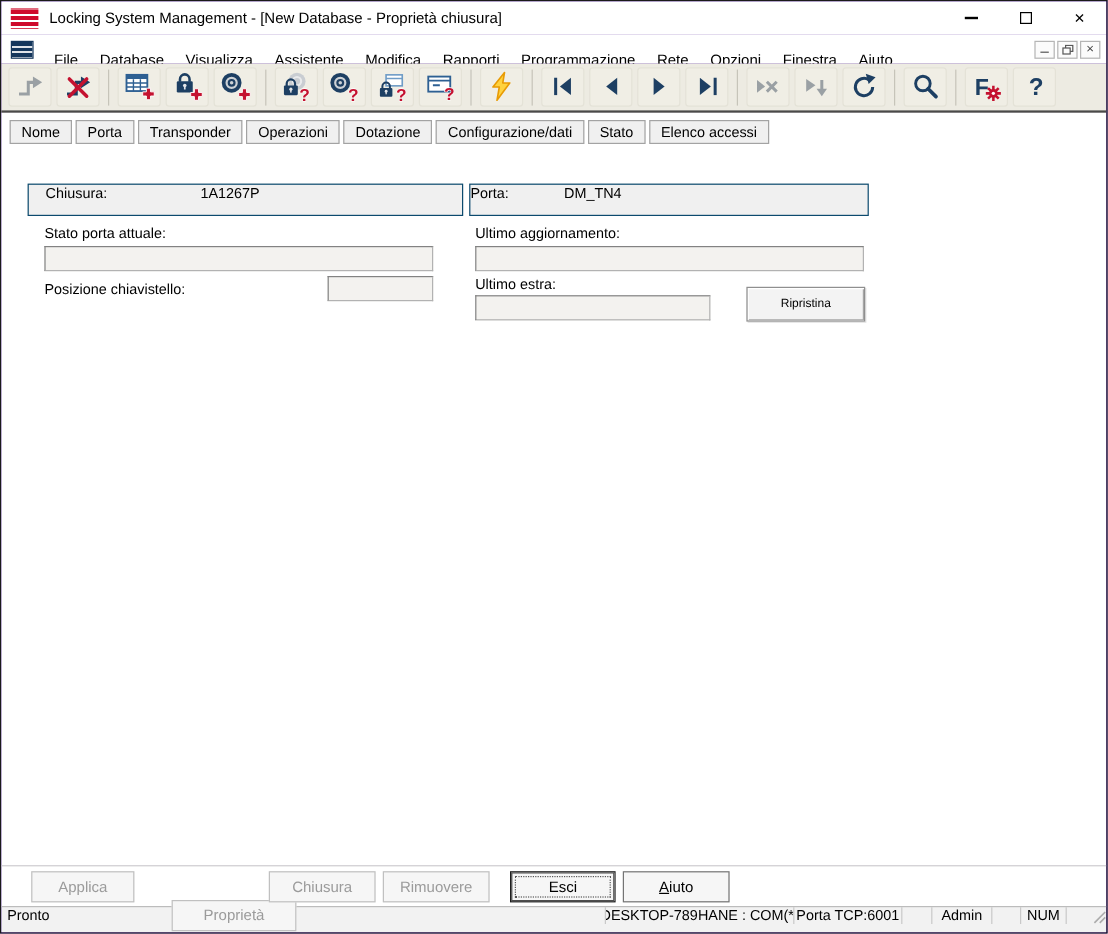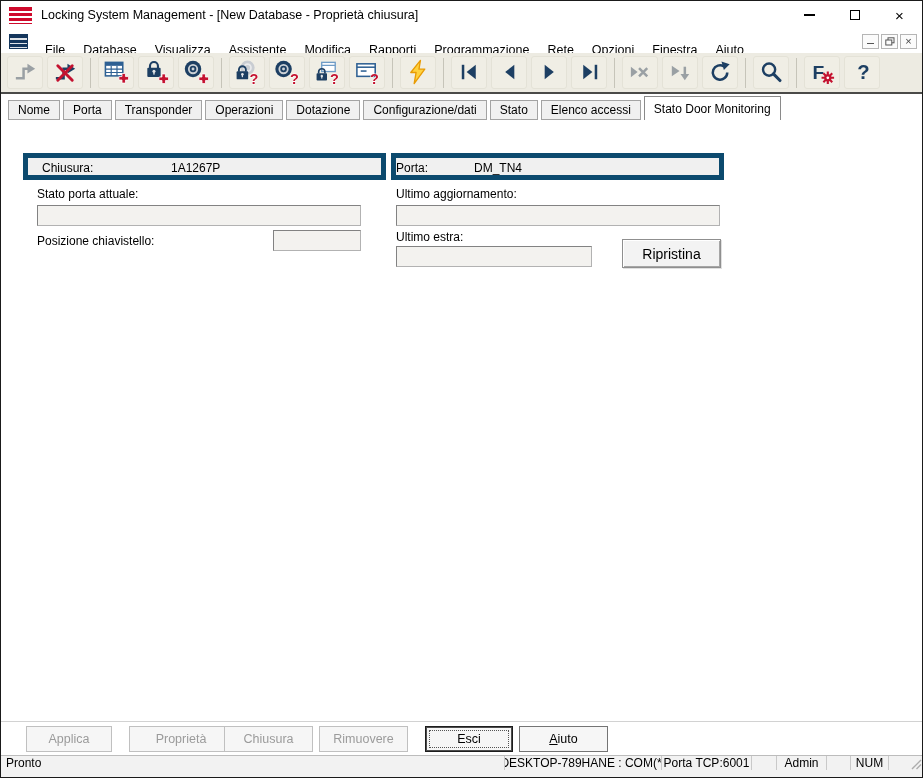--- a/index.html
+++ b/index.html
@@ -36,32 +36,32 @@
     background:#f0eee5;display:flex;align-items:center;justify-content:center;padding:0;}
   .tb-btn svg{display:block;}
   .tb-sep{width:1px;height:30px;background:#c6c4b9;margin:0 5px;flex:0 0 auto;}
   
   .tabstrip{height:26px;background:#fff;display:flex;align-items:flex-end;padding-left:7px;flex:0 0 auto;}
   .tab{height:20px;background:#f0f0f0;border:1px solid #a3a3a3;margin-right:3px;
     display:flex;align-items:center;padding:0 9px;font-size:12px;white-space:nowrap;}
   .tab.active{height:24px;background:#fff;border-color:#8a8a8a;border-bottom:none;position:relative;z-index:2;}
   
   .content{flex:1 1 auto;background:#fff;position:relative;font-size:12px;}
-  .groupbox{position:absolute;top:33px;height:27px;background:#f0f0f0;border:5px solid #0c4a6e;
-    display:flex;align-items:flex-end;}
+  .groupbox{position:absolute;top:33px;height:27px;background:#f0f0f0;border:1px solid #0c4a6e;
+    display:flex;align-items:flex-start;}
   .gb-left{left:22px;width:363px;padding-left:14px;}
   .gb-right{left:390px;width:333px;}
   .gb-left .gb-label{width:129px;}
   .gb-right .gb-label{width:78px;}
   .flabel{position:absolute;white-space:nowrap;}
   .field{position:absolute;height:21px;background:#f3f2ef;border:1px solid #b2b2b2;
     border-top-color:#828282;border-left-color:#828282;font-size:12px;padding:2px 4px;}
   .btn-3d{position:absolute;background:#f3f3f3;border:1px solid #8f8f8f;
     box-shadow:inset 1px 1px 0 #ffffff,inset -1px -1px 0 #a6a6a6,1px 1px 0 rgba(0,0,0,0.12);
-    font-size:14px;display:flex;align-items:center;justify-content:center;
+    font-size:10px;display:flex;align-items:center;justify-content:center;
     font-family:inherit;padding:0;}
   
   .footer{height:34px;background:#fff;border-top:1px solid #d2d2d2;position:relative;flex:0 0 auto;}
   .f-btn{position:absolute;top:4px;height:25px;font-size:12.5px;font-family:inherit;
     display:flex;align-items:center;justify-content:center;padding:12px;}
   .f-btn.disabled{color:#9b9b9b;border:1px solid #c0c0c0;background:#f6f6f6;}
   .f-btn.enabled{color:#000;border:1px solid #747474;background:#f6f6f6;}
   .f-btn.default{border:1px solid #1d1d1d;box-shadow:inset 0 0 0 1px #4d4d4d;
     outline:1px dotted #555;outline-offset:-5px;}
   
@@ -330,21 +330,20 @@
 
   <div class="tabstrip" id="tabstrip">
       <div class="tab">Nome</div>
       <div class="tab">Porta</div>
       <div class="tab">Transponder</div>
       <div class="tab">Operazioni</div>
       <div class="tab">Dotazione</div>
       <div class="tab">Configurazione/dati</div>
       <div class="tab">Stato</div>
       <div class="tab">Elenco accessi</div>
-      <div class="tab active">Stato Door Monitoring</div>
     </div>
 
   <div class="content">
 
     <div class="groupbox gb-left">
       <span class="gb-label">Chiusura:</span>
       <span>1A1267P</span>
     </div>
     <div class="groupbox gb-right">
       <span class="gb-label">Porta:</span>
@@ -361,21 +360,21 @@
     <div class="field" style="left:395px;top:85px;width:324px;"></div>
 
     <div class="flabel" style="left:395px;top:110px;">Ultimo estra:</div>
     <div class="field" style="left:395px;top:126px;width:196px;"></div>
 
     <button class="btn-3d" style="left:621px;top:119px;width:99px;height:29px;">Ripristina</button>
   </div>
 
   <div class="footer" id="footer">
       <button class="f-btn disabled" style="left: 25px; width: 86px;">Applica</button>
-      <button class="f-btn disabled" style="left: 128px; width: 104px;">Proprietà</button>
+      <button class="f-btn disabled" style="left: 142px; width: 104px; margin-top: 24px;">Proprietà</button>
       <button class="f-btn disabled" style="left: 223px; width: 89px;">Chiusura</button>
       <button class="f-btn disabled" style="left: 318px; width: 89px;">Rimuovere</button>
       <button class="f-btn enabled default" style="left: 424px; width: 88px;">Esci</button>
       <button class="f-btn enabled" style="left: 518px; width: 89px;"><u>A</u>iuto</button>
     </div>
 
   <div class="statusbar">
     <div class="sb-ready">Pronto</div>
     <span id="sb-segs" style="display:flex;align-items:stretch;">
         <div class="sb-seg" style="width: 157px;">DESKTOP-789HANE : COM(*)</div>

